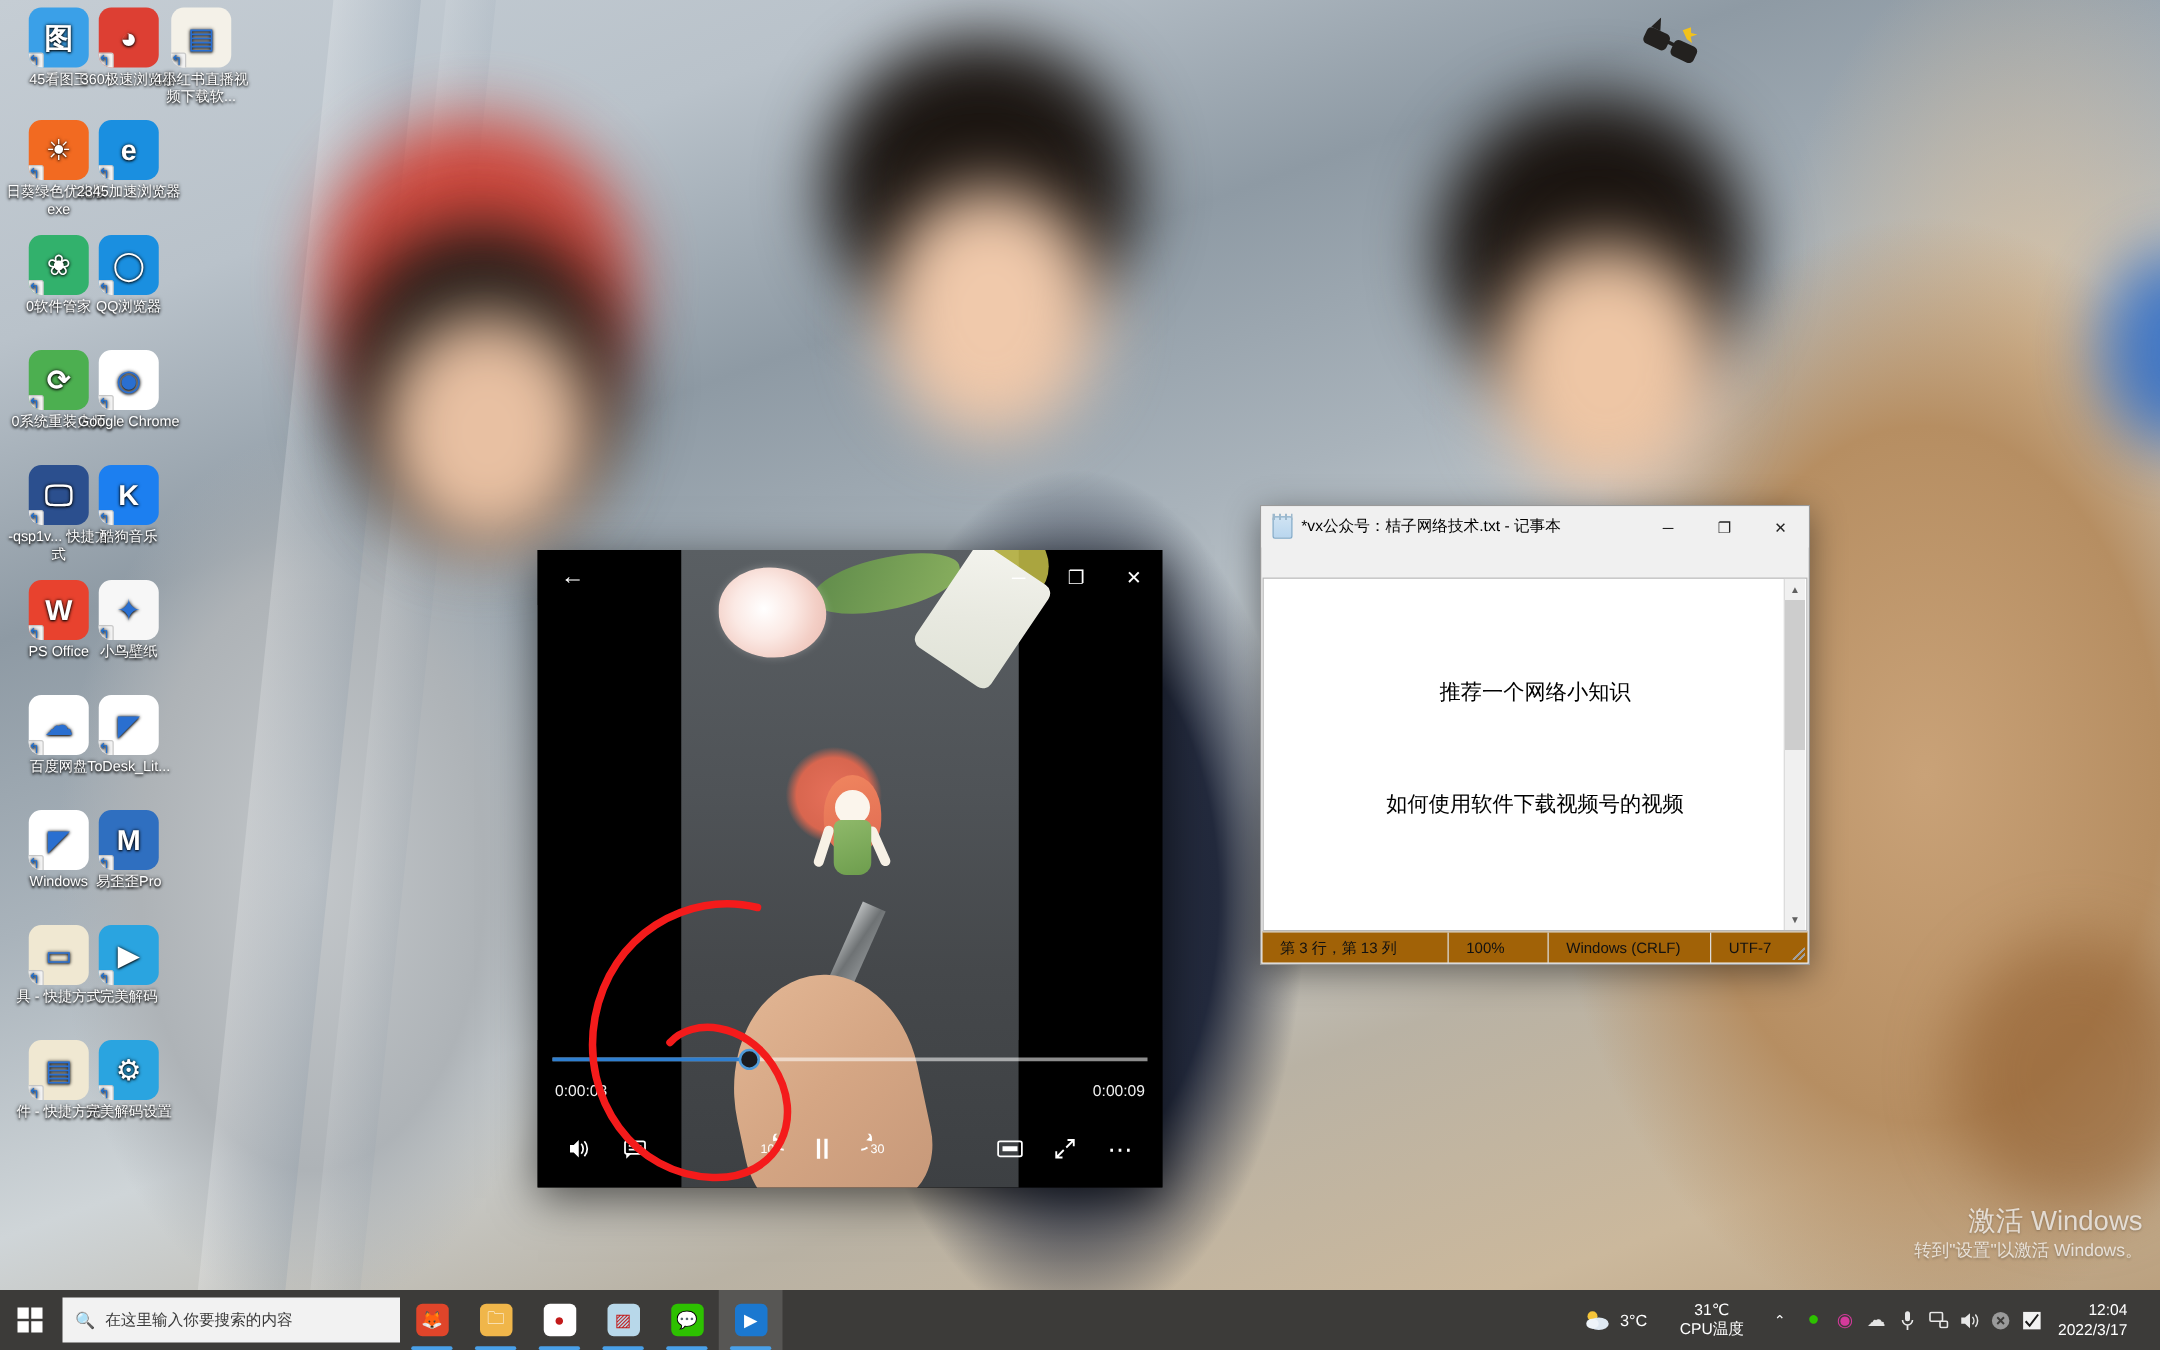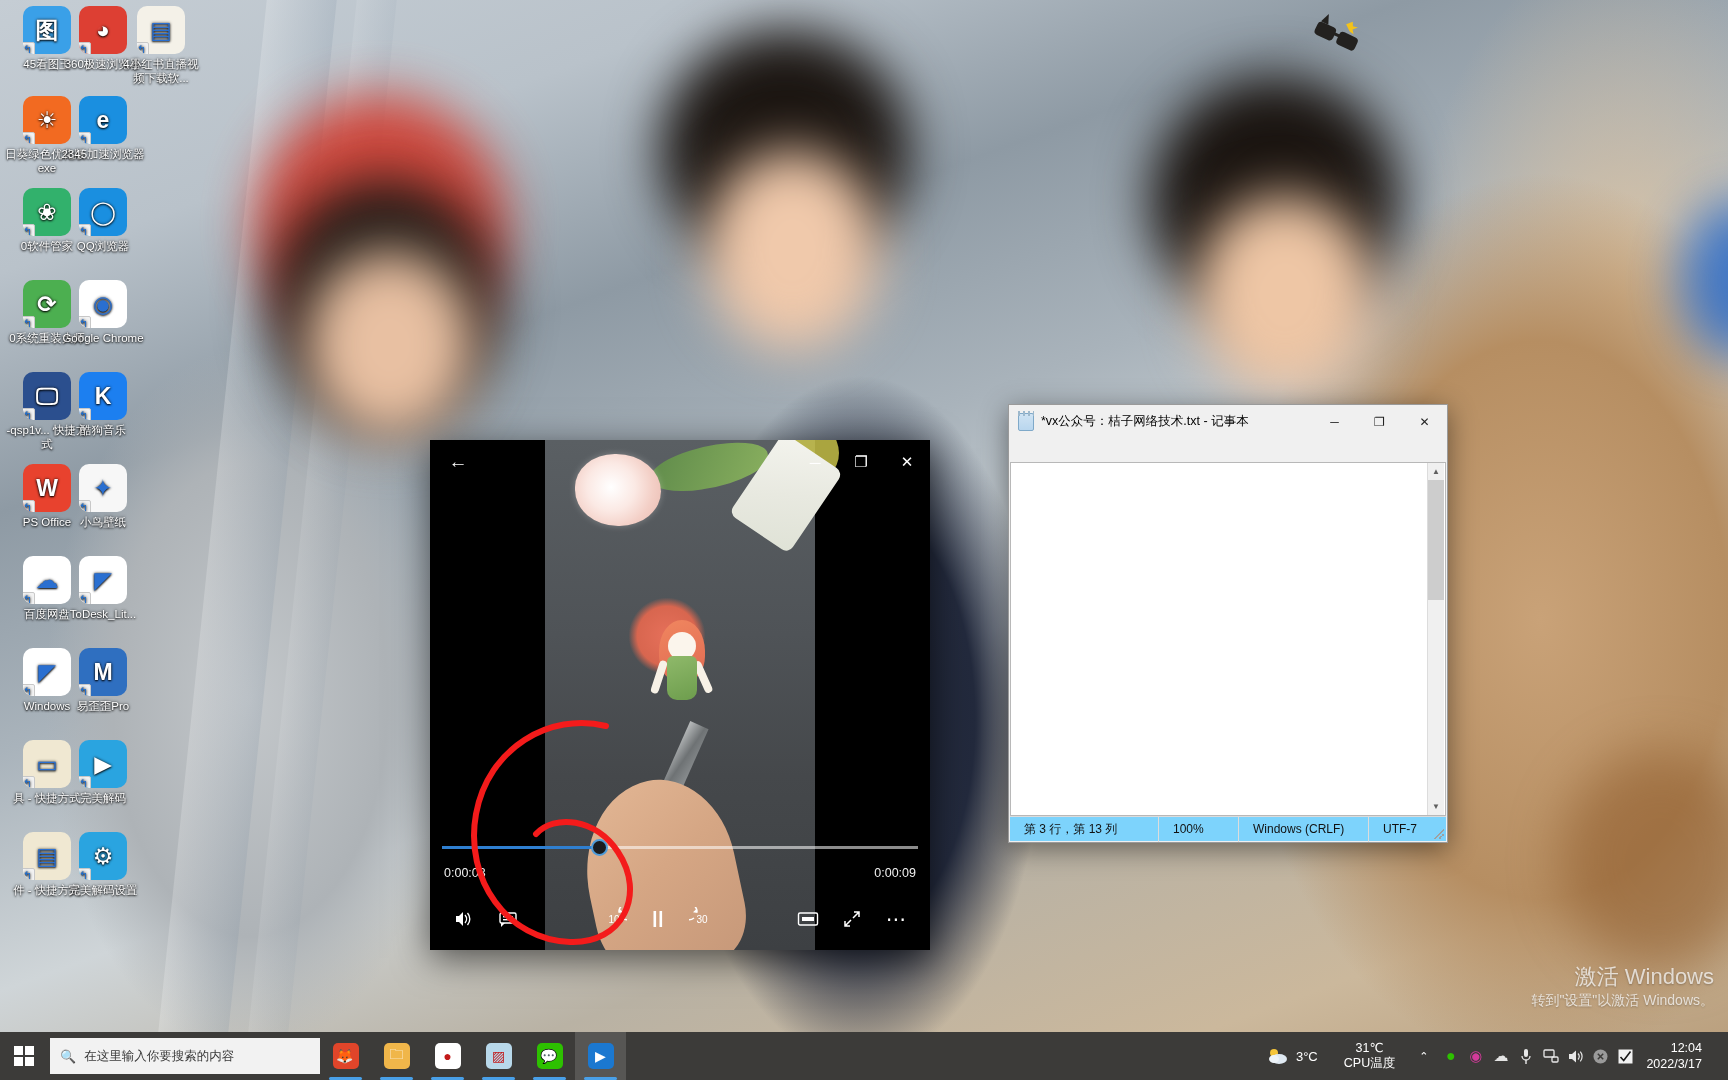--- a/index.html
+++ b/index.html
@@ -147,21 +147,21 @@
   }
   #player .gap{ flex:1; }
   .skip{ position:relative; width:26px; height:24px; }
   .skip .num{ position:absolute; left:0; right:0; top:7px; text-align:center; font-size:10px; }
   #player .scribble{
     position:absolute; left:28px; bottom:2px; width:210px; height:230px; z-index:6; pointer-events:none;
   }
 
   
   #notepad{
-    position:absolute; left:1008px; top:404px; width:440px; height:439px;
+    position:absolute; left:1008px; top:404px; width:440px; height:368px;
     background:#f0f0f0; border:1px solid #9a9a9a;
     box-shadow:0 6px 26px rgba(0,0,0,.45);
     font-size:12.5px; color:#000;
   }
   #notepad .np-title{
     height:33px; display:flex; align-items:center; background:#f0f0f0;
   }
   #notepad .np-ico{
     width:16px; height:18px; margin:0 7px 0 9px; position:relative;
     background:linear-gradient(180deg,#cfe3f3,#b9d6ee); border:1px solid #7fa9c9; border-radius:2px;
@@ -189,21 +189,21 @@
   #notepad .np-scroll{
     position:absolute; right:1px; top:0; bottom:0; width:17px; background:#f0f0f0; border-left:1px solid #dcdcdc;
   }
   #notepad .np-scroll .arw{
     height:17px; display:flex; align-items:center; justify-content:center; font-size:8px; color:#606060; background:#f0f0f0;
   }
   #notepad .np-scroll .arw.bot{ position:absolute; bottom:0; left:0; right:0; }
   #notepad .np-scroll .thumb{ position:absolute; left:0; right:0; top:17px; height:120px; background:#cdcdcd; }
   #notepad .np-status{
     position:absolute; left:1px; right:1px; bottom:1px; height:25px;
-    background:#7dd3fc; border-top:1px solid #dcdcdc;
+    background:#a16207; border-top:1px solid #dcdcdc;
     display:flex; align-items:center; font-size:12px; color:#111;
   }
   #notepad .np-status div{ padding-left:14px; border-left:1px solid #dcdcdc; height:25px; display:flex; align-items:center; }
   #notepad .np-status div:first-child{ border-left:none; }
   #notepad .np-status .s1{ width:148px; }
   #notepad .np-status .s2{ width:80px; }
   #notepad .np-status .s3{ width:130px; }
   #notepad .grip{
     position:absolute; right:3px; bottom:3px; width:10px; height:10px;
     background:
@@ -474,20 +474,22 @@
     <div class="np-ico"></div>
     <div class="np-name">*vx公众号：桔子网络技术.txt - 记事本</div>
     <div class="np-wbtn">─</div>
     <div class="np-wbtn">❐</div>
     <div class="np-wbtn close">✕</div>
   </div>
 
 
   <div class="np-body">
     <div class="np-text">
+      <div class="ctr">推荐一个网络小知识</div>
+      <div class="ctr">如何使用软件下载视频号的视频</div>
       <div style="height:30px;"></div>
       
       
       
     </div>
     <div class="np-scroll">
       <div class="arw">▲</div>
       <div class="thumb"></div>
       <div class="arw bot">▼</div>
     </div>

